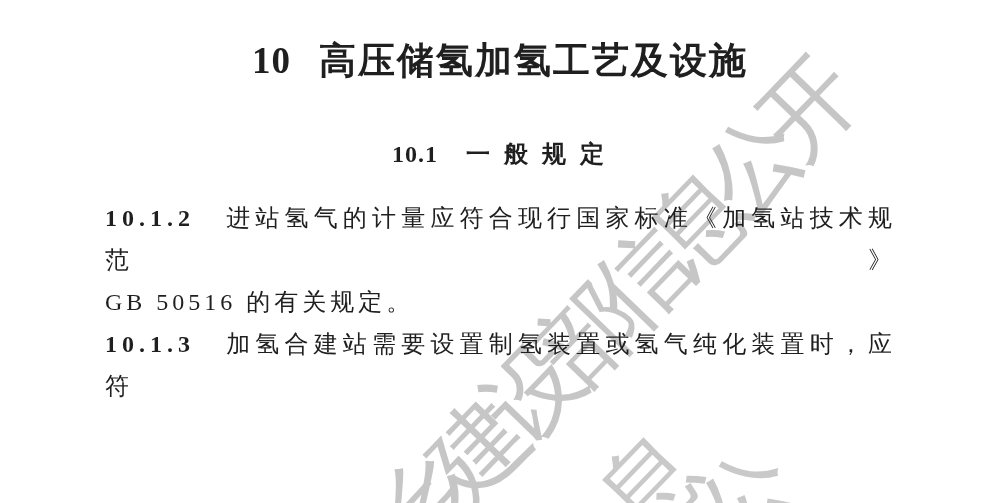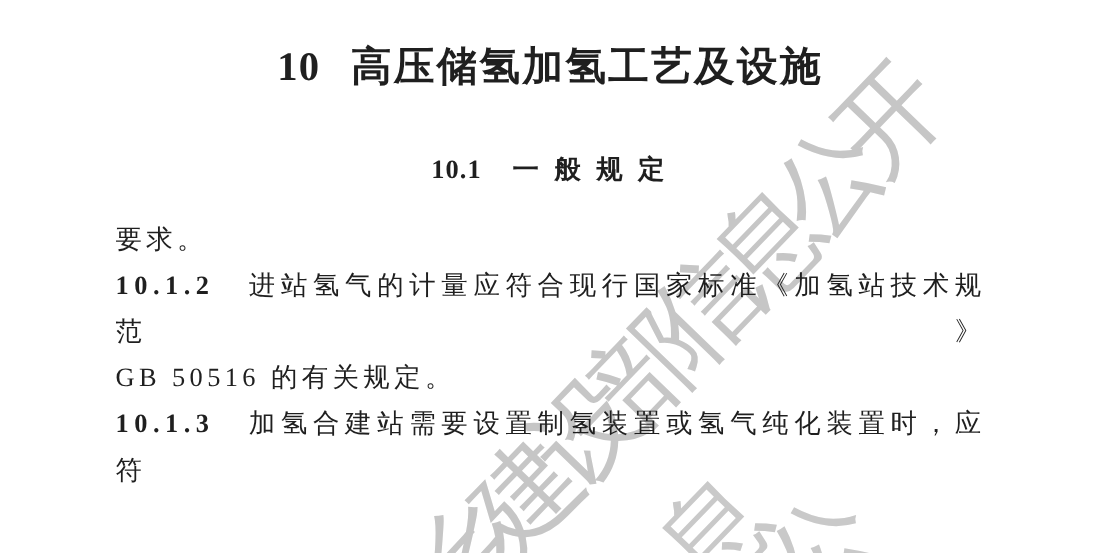--- a/index.html
+++ b/index.html
@@ -130,21 +130,20 @@
     <div class="chapter-title">
       <span class="chapter-num">10</span><span class="chapter-text">高压储氢加氢工艺及设施</span>
     </div>
 
     <div class="section-heading">
       <span class="section-num">10.1</span><span class="section-text">一 般 规 定</span>
     </div>
 
     <div class="body-text">
 
-      <div class="body-line">要求。</div>
 
       <div class="body-line just">
         <span class="para-num">10.1.2</span><span>进站氢气的计量应符合现行国家标准《加氢站技术规范》</span>
       </div>
       <div class="body-line">GB 50516 的有关规定。</div>
 
       <div class="body-line just">
         <span class="para-num">10.1.3</span><span>加氢合建站需要设置制氢装置或氢气纯化装置时，应符</span>
       </div>
 

